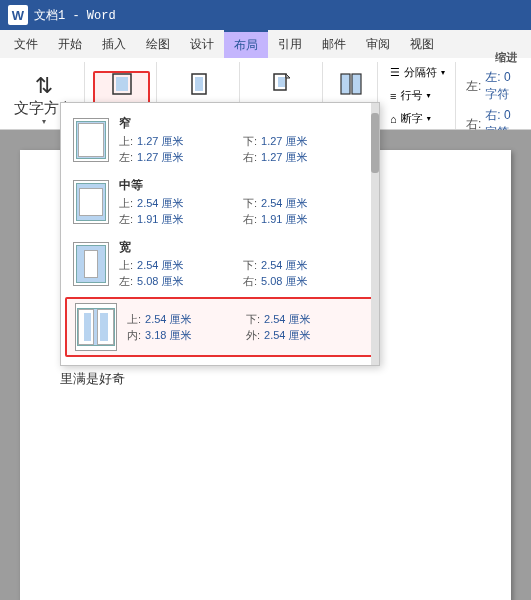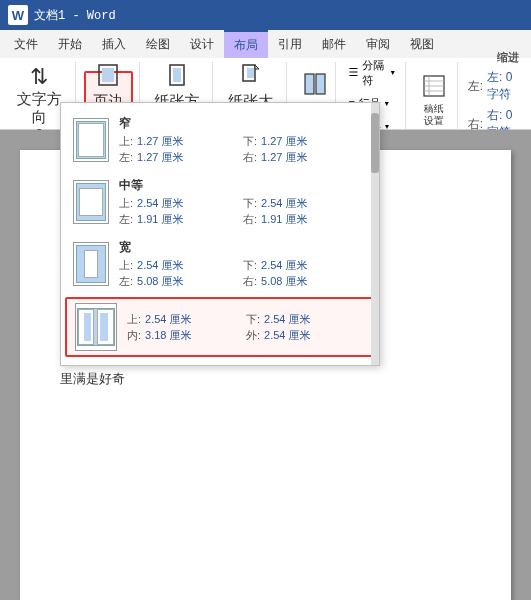--- a/index.html
+++ b/index.html
@@ -356,35 +356,20 @@
       <span>行号</span>
       <span style="font-size:8px;">▾</span>
     </div>
     <div class="right-btn">
       <span>⌂</span>
       <span>断字</span>
       <span style="font-size:8px;">▾</span>
     </div>
   </div>
 
-  <div class="toolbar-group" style="min-width:50px;">
-    <div class="tool-btn">
-      <span class="btn-icon" style="font-size:18px;">
-        <svg width="24" height="24" viewBox="0 0 24 24">
-          <rect x="2" y="2" width="20" height="20" fill="none" stroke="#333" stroke-width="1.2"></rect>
-          <line x1="2" y1="7" x2="22" y2="7" stroke="#aaa" stroke-width="0.8"></line>
-          <line x1="2" y1="12" x2="22" y2="12" stroke="#aaa" stroke-width="0.8"></line>
-          <line x1="2" y1="17" x2="22" y2="17" stroke="#aaa" stroke-width="0.8"></line>
-          <line x1="7" y1="2" x2="7" y2="22" stroke="#aaa" stroke-width="0.8"></line>
-        </svg>
-      </span>
-      <span class="btn-label" style="white-space:pre-line; text-align:center; font-size:10px;">稿纸
-设置</span>
-    </div>
-  </div>
 
   <div class="toolbar-group" style="flex-direction:column; justify-content:center; padding:4px 8px; gap:4px;">
     <div style="font-size:11px; color:#555; font-weight:bold;">缩进</div>
     <div class="indent-row">
       <span style="color:#555;">左:</span>
       <span class="indent-val" style="color:#2b579a;">左: 0 字符</span>
     </div>
     <div class="indent-row">
       <span style="color:#555;">右:</span>
       <span class="indent-val" style="color:#2b579a;">右: 0 字符</span>

